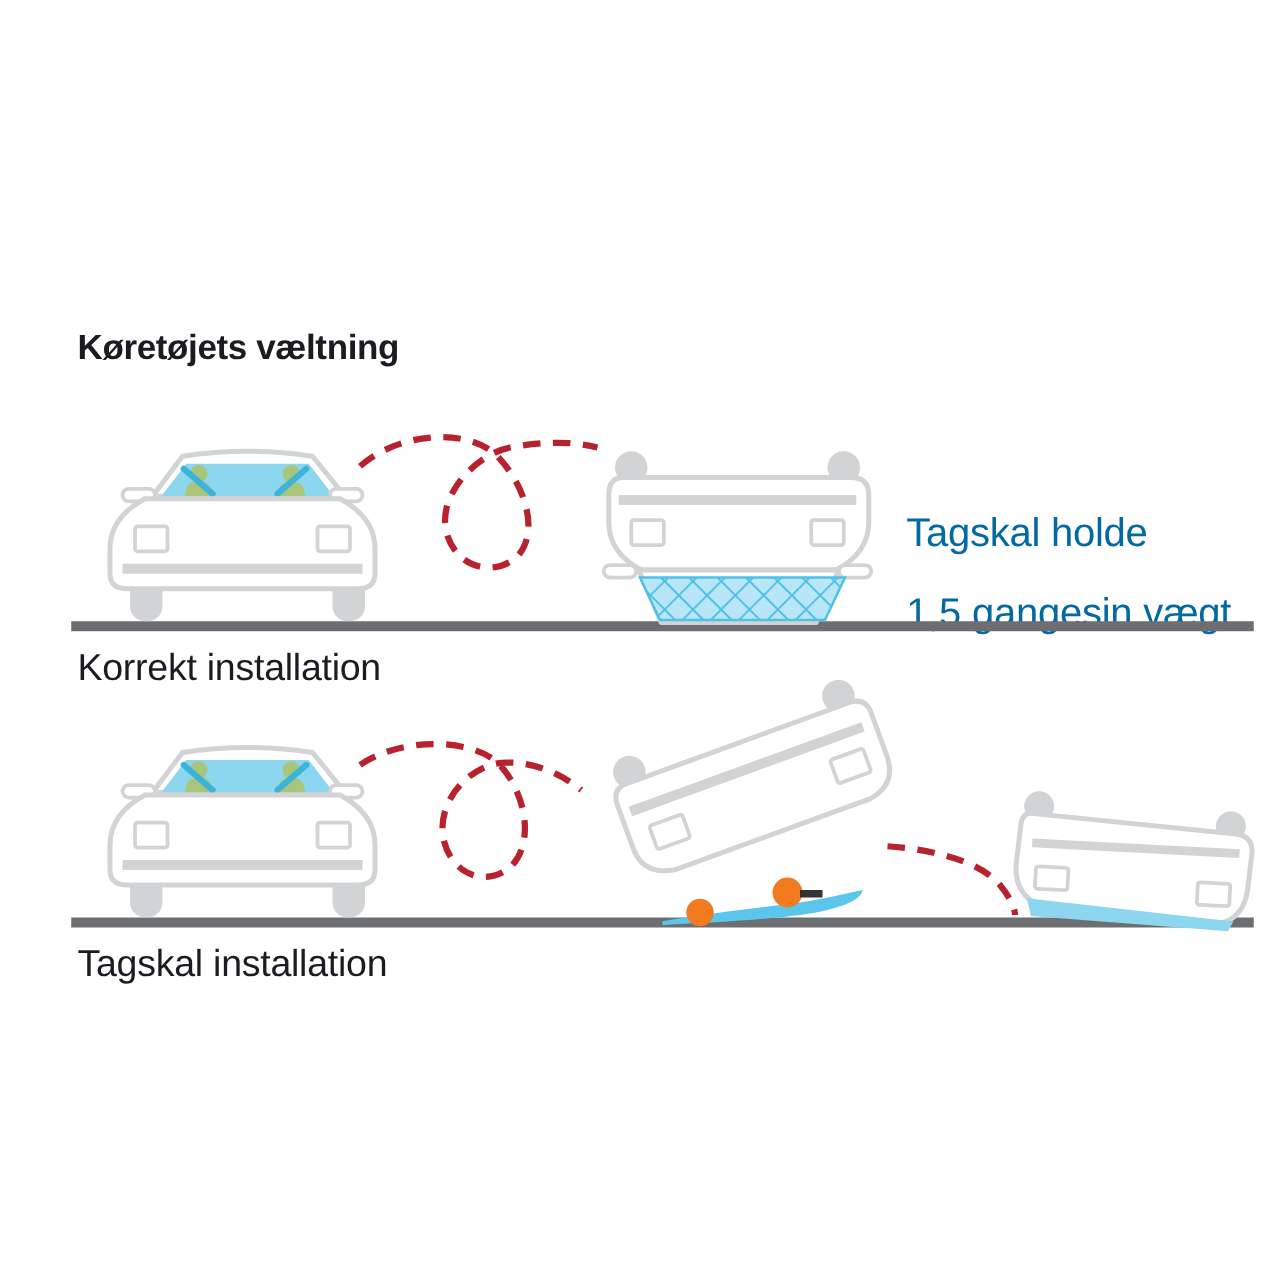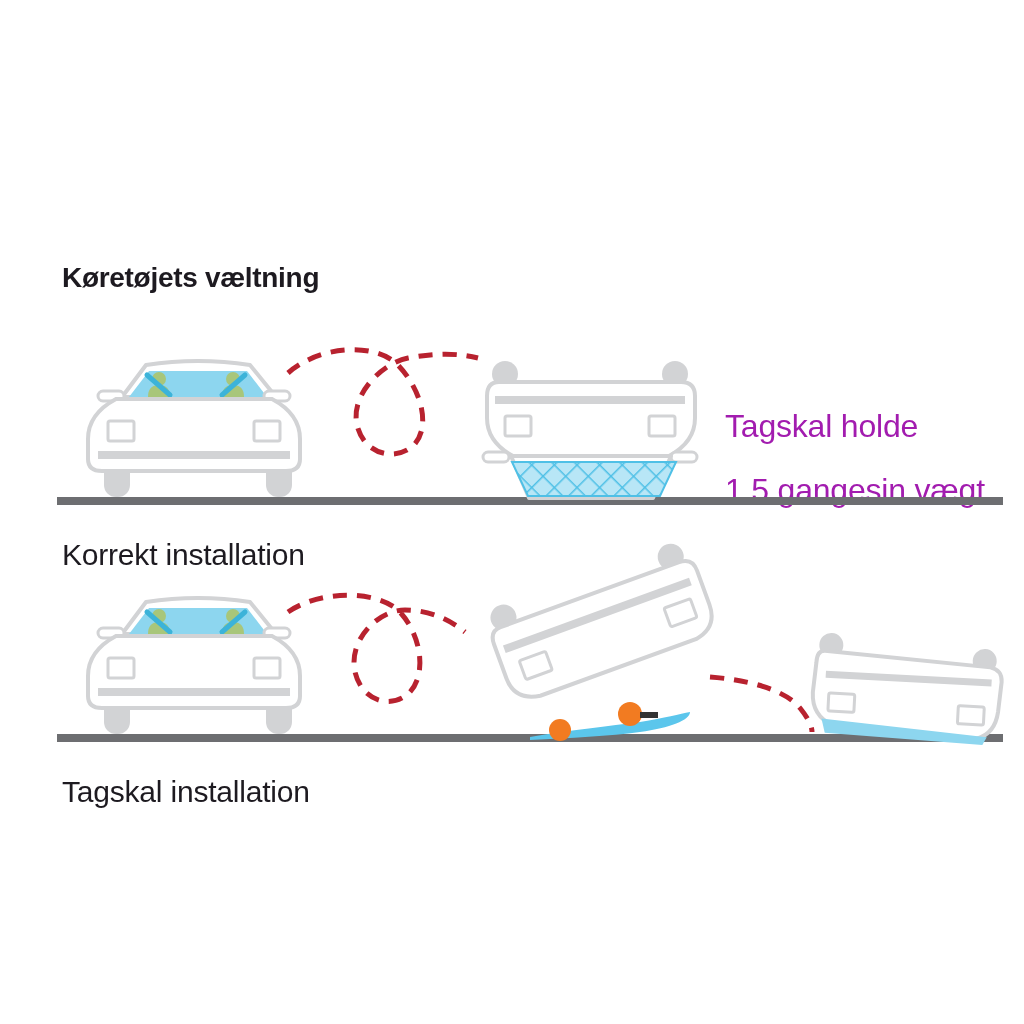--- a/index.html
+++ b/index.html
@@ -1,23 +1,23 @@
 <!DOCTYPE html>
 <html><head>
   <meta charset="utf-8">
   <style>
     html, body { margin: 0; padding: 0; background: #ffffff; }
     body { width: 1024px; height: 1024px; position: relative; overflow: hidden;
            font-family: "Liberation Sans", "DejaVu Sans", sans-serif; color: #1d1a20; }
     .title { position: absolute; left: 62px; top: 262px; font-size: 28px; font-weight: bold;
              letter-spacing: -0.3px; color: #1d1a20; margin: 0; }
-    .caption { position: absolute; left: 62px; font-size: 30px; color: #1d1a20; letter-spacing: -0.2px; margin-top: 20px; }
+    .caption { position: absolute; left: 62px; font-size: 30px; color: #1d1a20; letter-spacing: -0.2px; }
     .cap-correct { top: 518px; }
     .cap-wrong { top: 755px; }
-    .note { position: absolute; left: 725px; font-size: 32px; color: #a21caf; line-height: 44px; letter-spacing: -0.2px; }
+    .note { position: absolute; left: 725px; font-size: 32px; color: #0369a1; line-height: 44px; letter-spacing: -0.2px; }
     .note1 { top: 404px; }
     .note2 { top: 468px; }
     svg.scene { position: absolute; left: 0; top: 0; }
   </style>
 </head>
 <body>
 
 <h1 class="title">Køretøjets væltning</h1>
 
 <div class="note note1">Tagskal holde</div>

